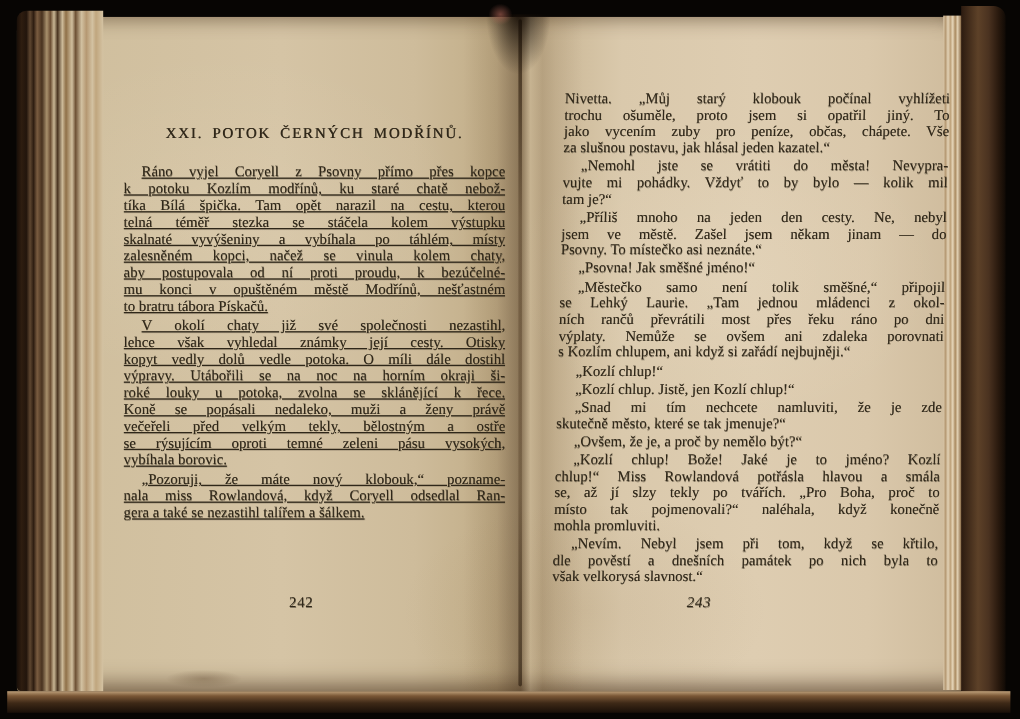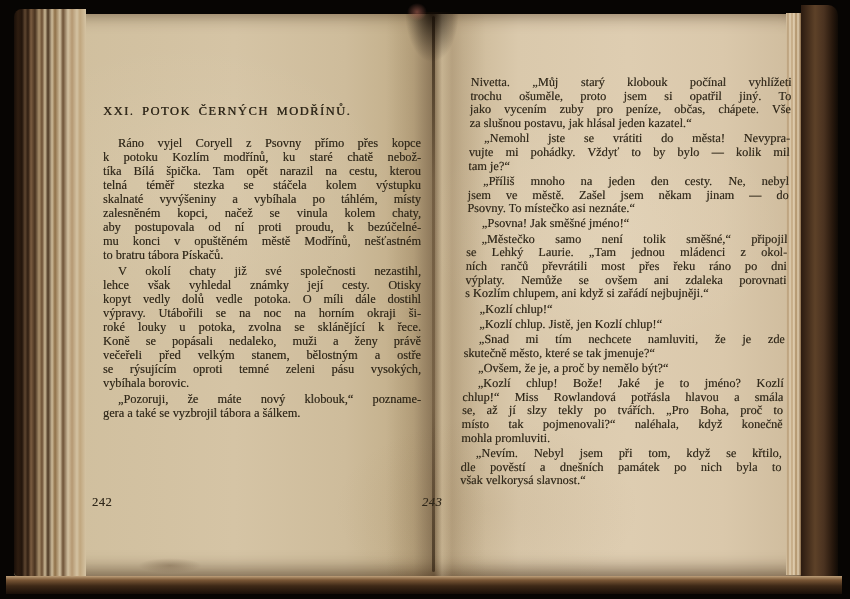--- a/index.html
+++ b/index.html
@@ -73,33 +73,33 @@
     background:radial-gradient(ellipse at center, rgba(196,112,96,0.55), rgba(196,112,96,0) 70%);
   }
   .stain {
     position:absolute; left:138px; top:558px; width:64px; height:15px;
     background:radial-gradient(ellipse at center, rgba(70,45,22,0.28), rgba(70,45,22,0) 70%);
   }
   
   .txt { color:#2f2719; text-shadow:0.3px 0.3px 0.5px rgba(47,39,25,0.5); }
   .left-heading {
     position:absolute; left:103px; top:104px; width:318px;
-    text-align:left; font-size:12.5px; letter-spacing:1.5px; word-spacing:3px;
+    text-align:center; font-size:12.5px; letter-spacing:1.5px; word-spacing:3px;
     white-space:nowrap; text-shadow:0.4px 0.4px 0.5px rgba(40,32,20,0.8);
   }
-  .left-body  { position:absolute; left:103px; top:136px; width:318px; font-size:12.3px; line-height:14px;   --lh:14px; }
+  .left-body  { position:absolute; left:103px; top:136px; width:318px; font-size:12.3px; line-height:14px;text-decoration:underline;   --lh:14px; }
   .right-body { position:absolute; left:460px; top:76px;  width:321px; font-size:12.3px; line-height:13.7px; --lh:13.7px;
                 transform:skewX(-1.5deg); transform-origin:50% 100%; }
   .line { text-align:justify; text-align-last:justify; height:var(--lh); overflow:hidden; }
   .line.last  { text-align-last:left; }
   .line.first { text-indent:15px; }
   .left-body  .para + .para { margin-top:2px; }
   .right-body .para + .para { margin-top:1.5px; }
   .pagenum {
-    position:absolute; top:495px; width:318px; 
+    position:absolute; top:495px; width:318px; text-align:center;
     font-size:12.5px; letter-spacing:0.5px;
   }
   .pagenum.l { left:103px; transform:translateX(-11px); }
   .pagenum.r { left:460px; width:321px; transform:translateX(-38px);font-style:italic; }
 </style>
 </head>
 <body>
 
 <div class="stage">
 
@@ -129,27 +129,28 @@
         <div class="line">mu konci v opuštěném městě Modřínů, nešťastném</div>
         <div class="line last">to bratru tábora Pískačů.</div>
       </div>
       <div class="para">
         <div class="line first">V okolí chaty již své společnosti nezastihl,</div>
         <div class="line">lehce však vyhledal známky její cesty. Otisky</div>
         <div class="line">kopyt vedly dolů vedle potoka. O míli dále dostihl</div>
         <div class="line">výpravy. Utábořili se na noc na horním okraji ši-</div>
         <div class="line">roké louky u potoka, zvolna se sklánějící k řece.</div>
         <div class="line">Koně se popásali nedaleko, muži a ženy právě</div>
-        <div class="line">večeřeli před velkým stanem, bělostným a ostře</div>
+        <div class="line">večeřeli před velkým tekly, bělostným a ostře</div>
         <div class="line">se rýsujícím oproti temné zeleni pásu vysokých,</div>
         <div class="line last">vybíhala borovic.</div>
       </div>
       <div class="para">
         <div class="line first">„Pozoruji, že máte nový klobouk,“ pozname-</div>
-        <div class="line last">gera a také se vyzbrojil tábora a šálkem.</div>
+        <div class="line">nala miss Rowlandová, když Coryell odsedlal Ran-</div>
+        <div class="line last">gera a také se nezastihl talířem a šálkem.</div>
       </div>
     </div>
 
   <div class="pagenum l txt">242</div>
 
   <div class="right-body txt">
       <div class="para">
         <div class="line">Nivetta. „Můj starý klobouk počínal vyhlížeti</div>
         <div class="line">trochu ošuměle, proto jsem si opatřil jiný. To</div>
         <div class="line">jako vycením zuby pro peníze, občas, chápete. Vše</div>

